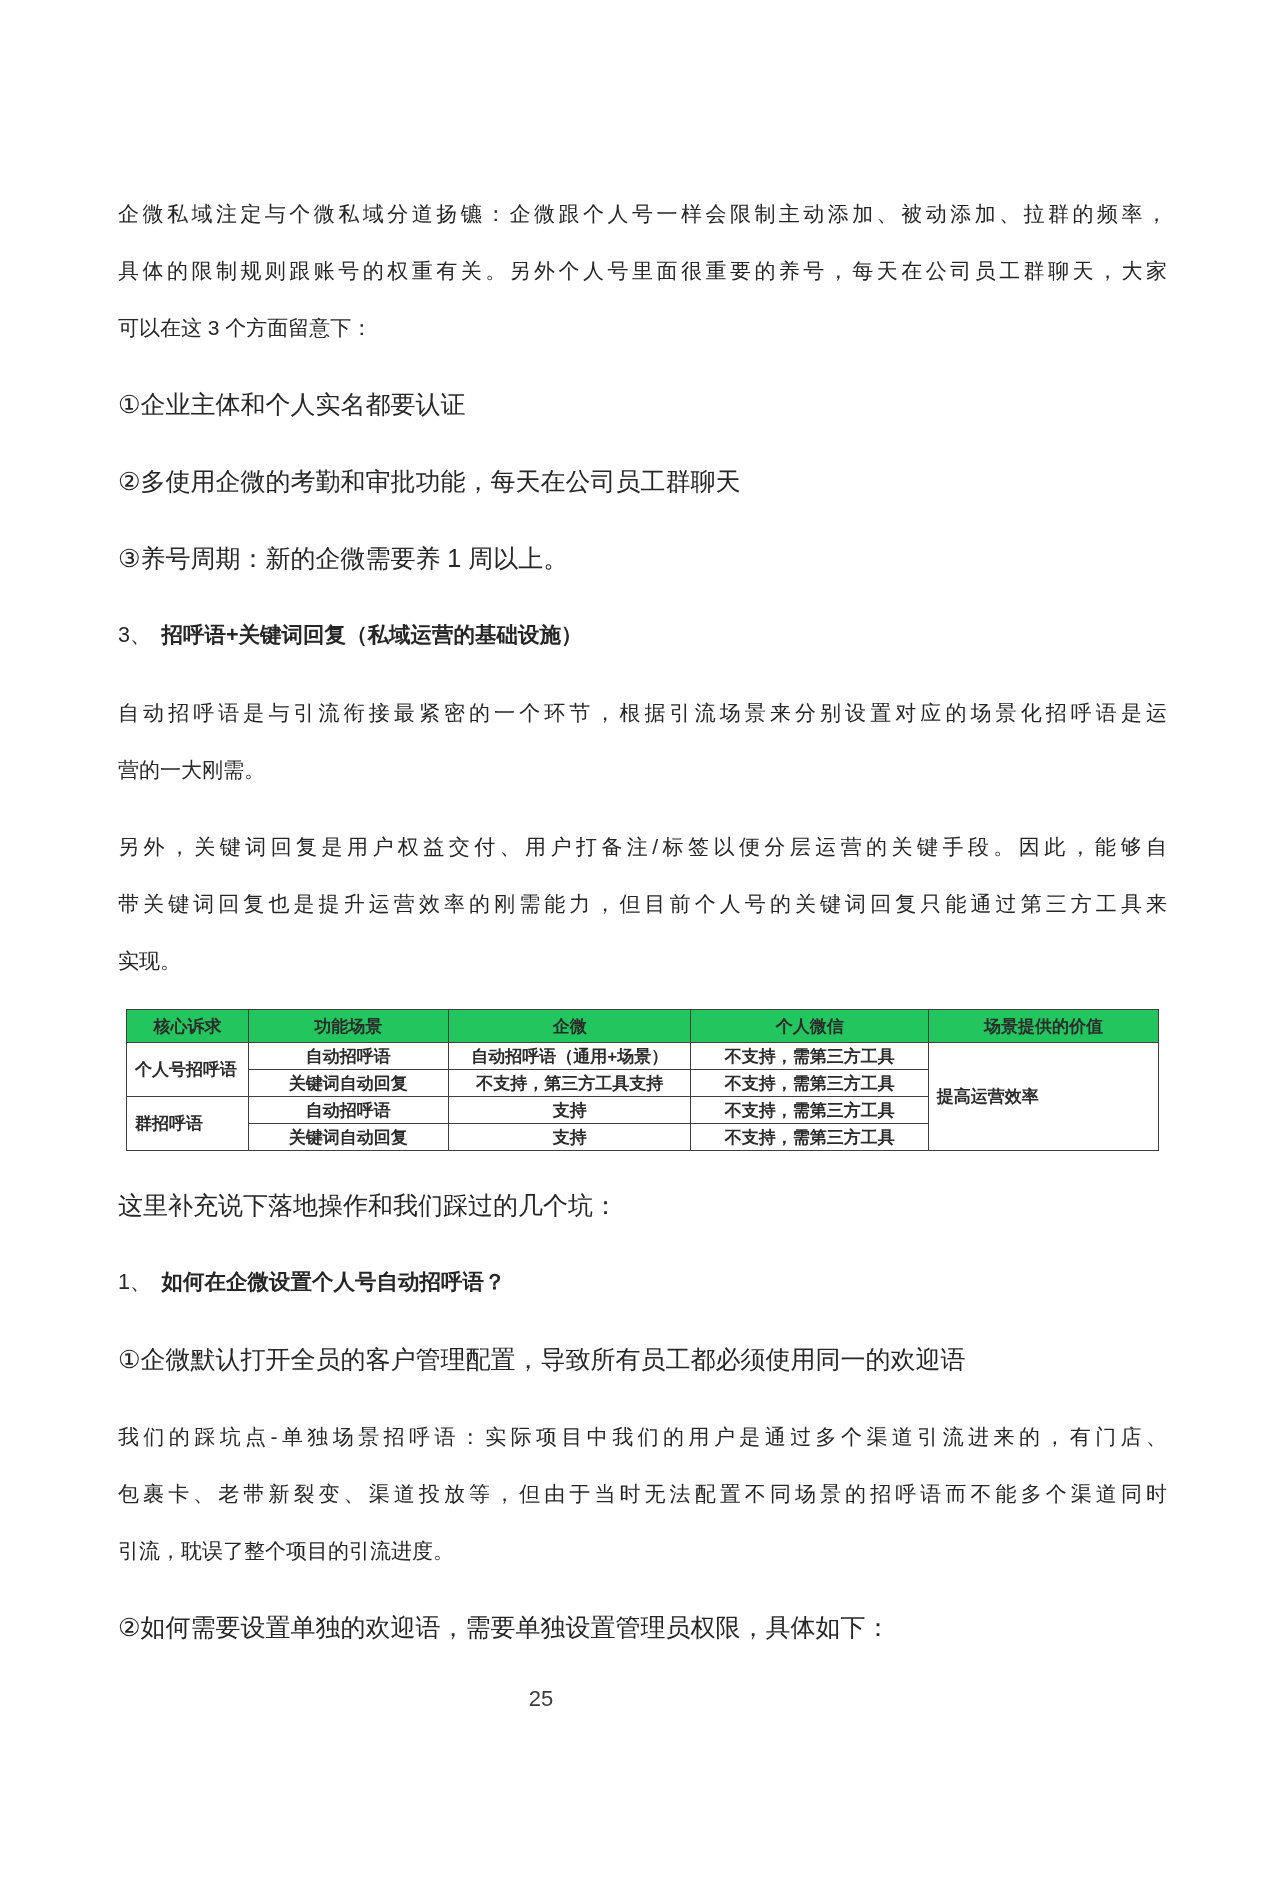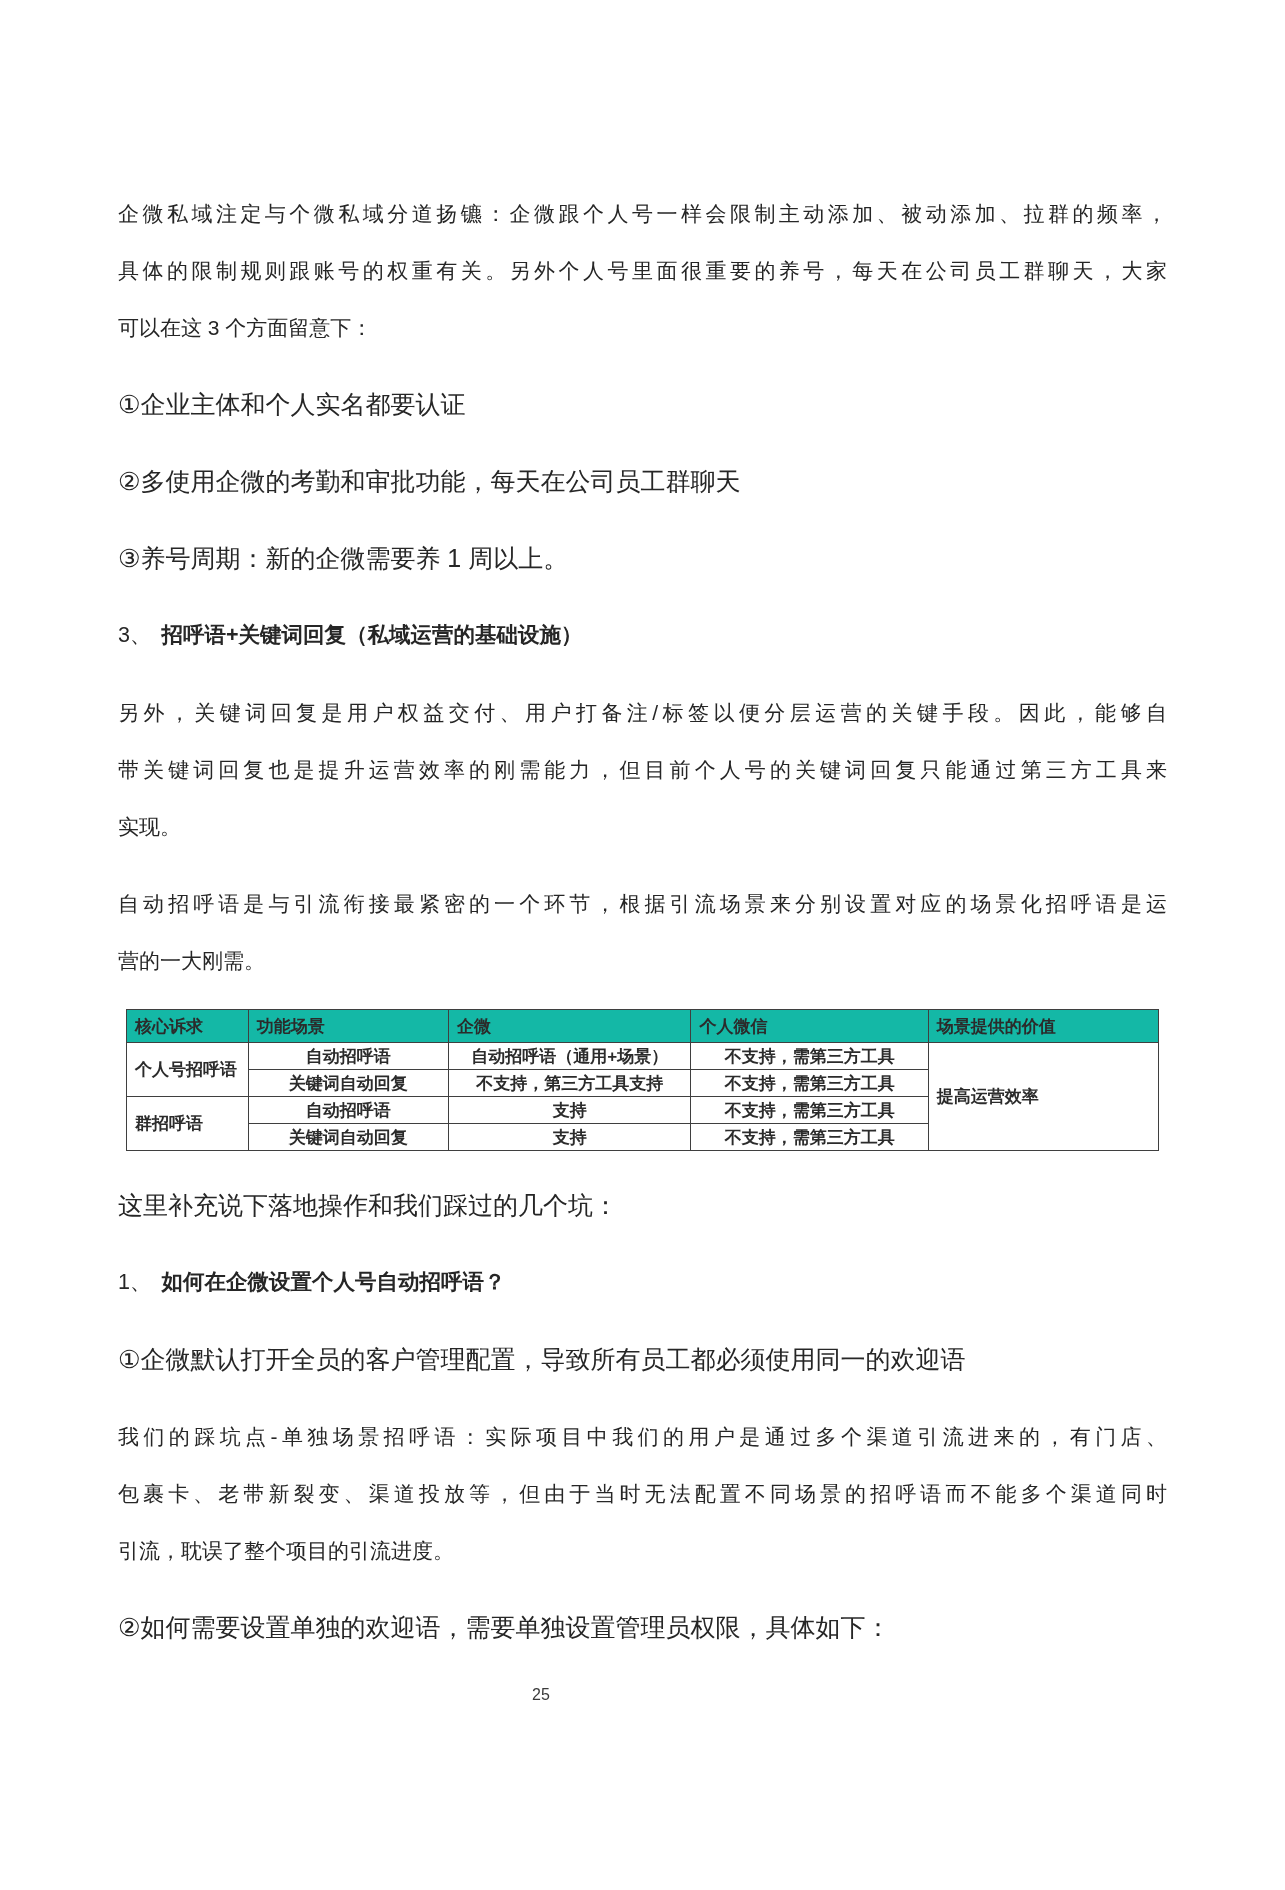--- a/index.html
+++ b/index.html
@@ -17,26 +17,26 @@
   .hnum{font-weight:400;margin-right:10px;}
   .htext{font-weight:700;}
   table.cmp{
     border-collapse:collapse;width:1033px;margin:0 0 26px 8px;
     table-layout:fixed;
   }
   table.cmp th,table.cmp td{
     border:1.5px solid #3f3f3f;font-size:17px;font-weight:700;color:#2b2b2b;
     padding:1px 8px;overflow:hidden;white-space:nowrap;
   }
-  table.cmp th{background:#14b8a6;height:30px;text-align:left;}
+  table.cmp th{background:#22c55e;height:30px;text-align:center;}
   table.cmp td{height:24px;text-align:center;background:#ffffff;}
   table.cmp td.c{text-align:left;}
   .pageno{
     position:absolute;top:1686px;left:0;width:1082px;text-align:center;
-    font-size:16px;color:#3a3a3a;
+    font-size:22px;color:#3a3a3a;
   }
 </style>
 </head>
 <body>
 
 <div class="page">
 
   <div class="par">
     <div class="line">企微私域注定与个微私域分道扬镳：企微跟个人号一样会限制主动添加、被动添加、拉群的频率，</div>
     <div class="line">具体的限制规则跟账号的权重有关。另外个人号里面很重要的养号，每天在公司员工群聊天，大家</div>
@@ -45,28 +45,28 @@
 
   <div class="sline">①企业主体和个人实名都要认证</div>
   <div class="sline">②多使用企微的考勤和审批功能，每天在公司员工群聊天</div>
   <div class="sline">③养号周期：新的企微需要养 1 周以上。</div>
 
   <div class="hline">
     <span class="hnum">3、</span><span class="htext">招呼语+关键词回复（私域运营的基础设施）</span>
   </div>
 
   <div class="par">
+    <div class="line">自动招呼语是与引流衔接最紧密的一个环节，根据引流场景来分别设置对应的场景化招呼语是运</div>
+    <div class="line line--last">营的一大刚需。</div>
+  </div>
+
+  <div class="par">
     <div class="line">另外，关键词回复是用户权益交付、用户打备注/标签以便分层运营的关键手段。因此，能够自</div>
     <div class="line">带关键词回复也是提升运营效率的刚需能力，但目前个人号的关键词回复只能通过第三方工具来</div>
     <div class="line line--last">实现。</div>
-  </div>
-
-  <div class="par">
-    <div class="line">自动招呼语是与引流衔接最紧密的一个环节，根据引流场景来分别设置对应的场景化招呼语是运</div>
-    <div class="line line--last">营的一大刚需。</div>
   </div>
 
   <table class="cmp">
     <colgroup>
       <col style="width:11.8%">
       <col style="width:19.4%">
       <col style="width:23.5%">
       <col style="width:23.0%">
       <col style="width:22.3%">
     </colgroup>

